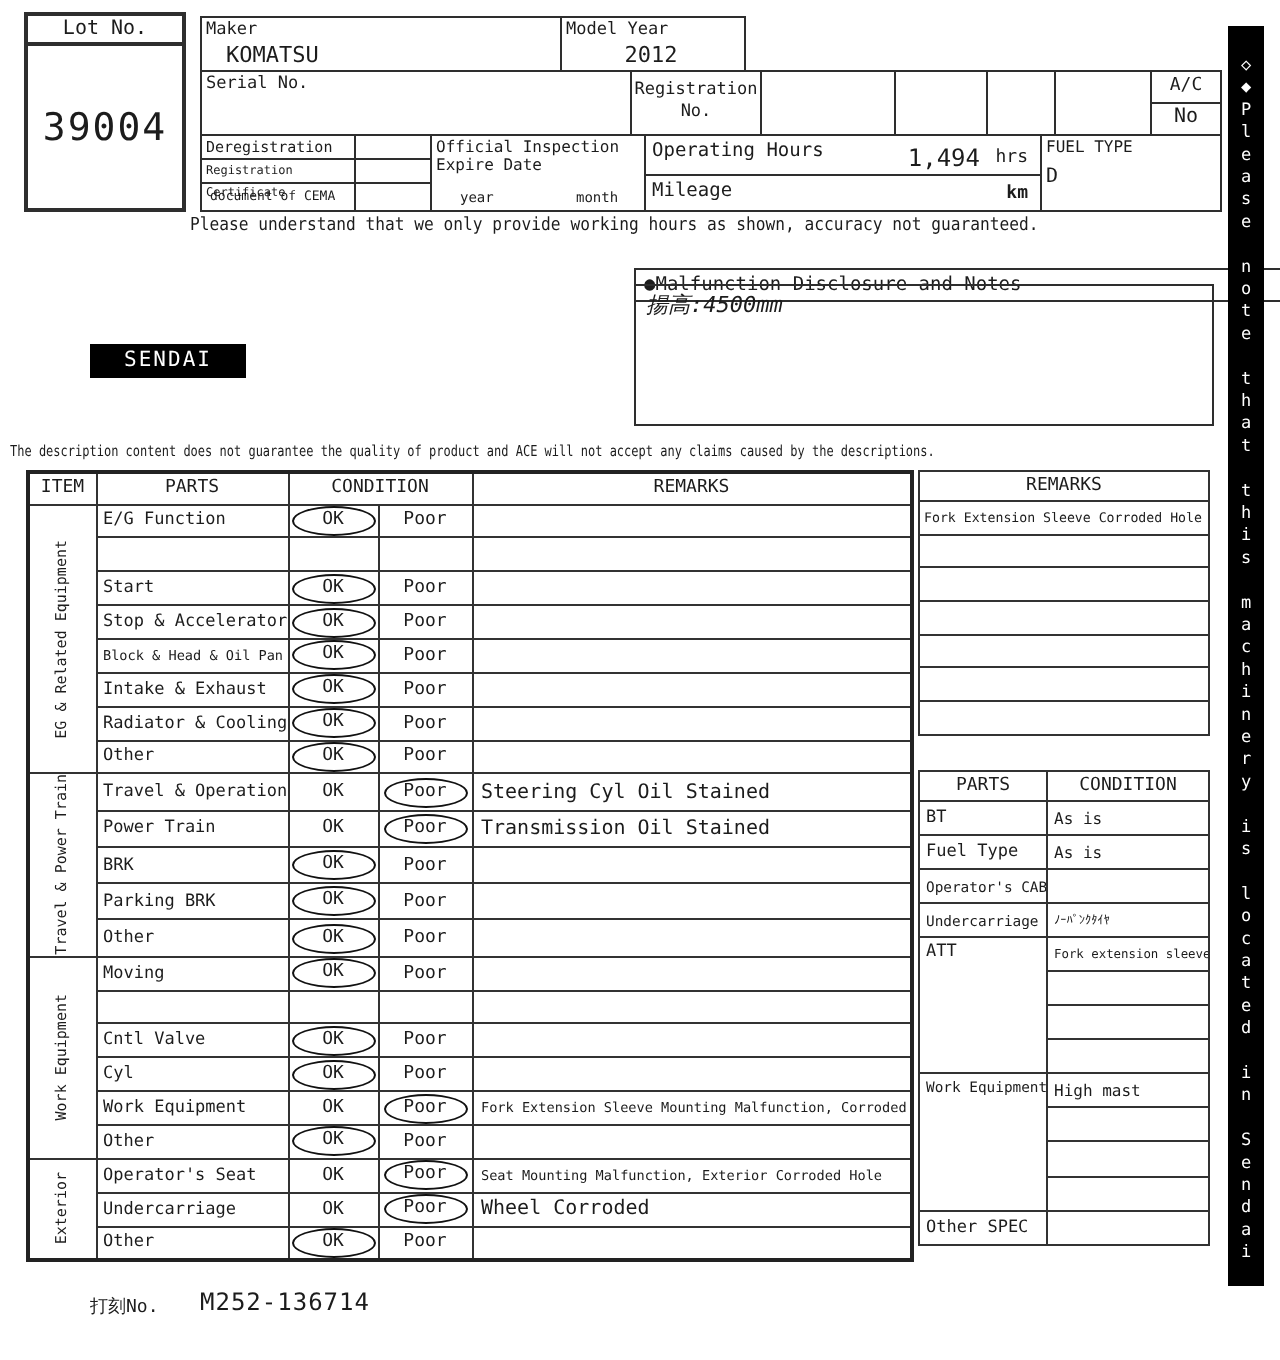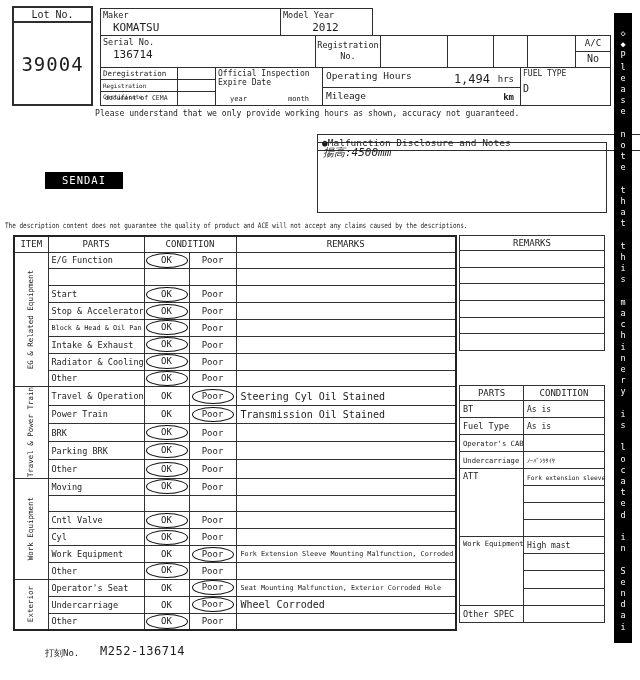--- a/index.html
+++ b/index.html
@@ -108,21 +108,20 @@
     <div class="inner-label">Maker</div>
     <div class="inner-val">KOMATSU</div>
   </div>
   <div class="cell" id="model-year">
     <div class="inner-label">Model Year</div>
     <div class="inner-val" style="text-align:center;padding-left:0;">2012</div>
   </div>
 
   <div class="cell" id="serial">
     <div class="inner-label">Serial No.</div>
-    <div class="inner-val">136714</div>
   </div>
   <div class="cell" id="regno-label">Registration No.</div>
   <div class="cell" id="reg-e1"></div>
   <div class="cell" id="reg-e2"></div>
   <div class="cell" id="reg-e3"></div>
   <div class="cell" id="reg-e4"></div>
   <div class="cell" id="ac-top">A/C</div>
   <div class="cell" id="ac-bottom">No</div>
 
   <div class="cell" id="dereg1">Deregistration</div>
@@ -328,20 +327,23 @@
   </table>
 
   <table id="remarks-tbl">
     <colgroup>
         <col style="width:145px">
       </colgroup>
     <tbody id="remarks-tbody">
       <tr>
         <td class="hdr">REMARKS</td>
       </tr>
+    <tr class="body-row">
+          <td class="rem">Fork Extension Sleeve Corroded Hole</td>
+        </tr>
         <tr class="body-row">
           <td class="rem"></td>
         </tr>
         <tr class="body-row">
           <td class="rem"></td>
         </tr>
         <tr class="body-row">
           <td class="rem"></td>
         </tr>
         <tr class="body-row">

